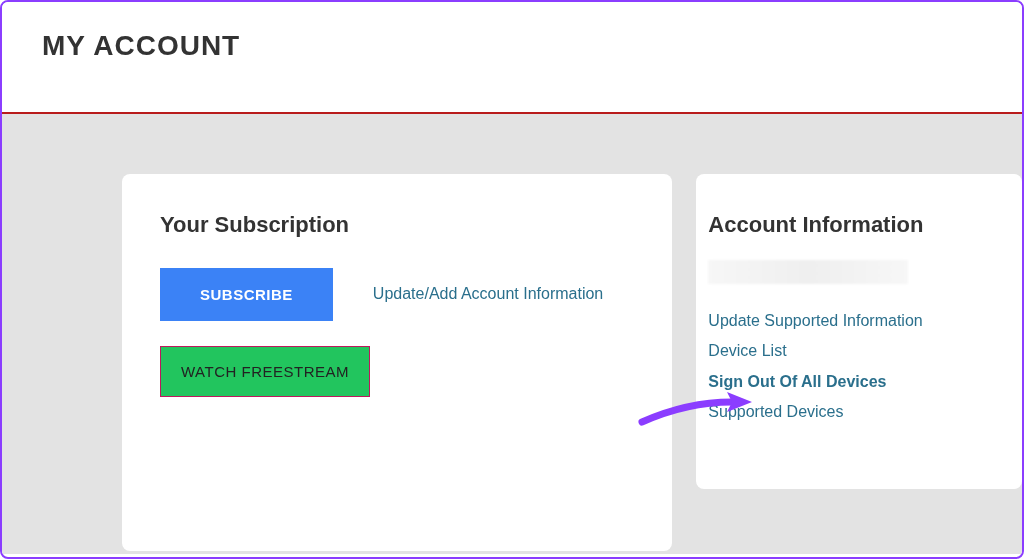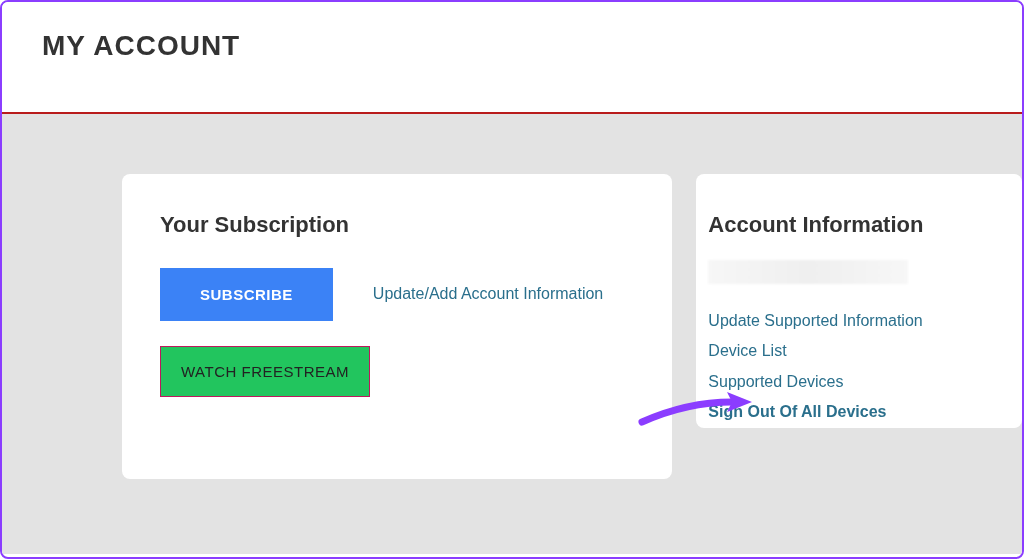--- a/index.html
+++ b/index.html
@@ -37,25 +37,25 @@
       height: 440px;
       padding-left: 120px;
     }
     .card {
       background: #fff;
       border-radius: 8px;
       padding: 38px 38px 50px 38px;
     }
     .subscription-card {
       width: 575px;
-      height: 305px;
+      height: 377px;
     }
     .account-card {
       width: 340px;
-      height: 254px;
+      height: 315px;
       padding-left: 12px;
     }
     .card-title {
       font-size: 22px;
       font-weight: 700;
       color: #333;
       margin-bottom: 30px;
     }
     .sub-row {
       display: flex;
@@ -125,22 +125,22 @@
       <a class="link">Update/Add Account Information</a>
     </div>
     <button class="freestream-btn">WATCH FREESTREAM</button>
   </div>
 
   <div class="card account-card">
     <h2 class="card-title">Account Information</h2>
     <div class="email-blur"></div>
     <a class="link">Update Supported Information</a>
     <a class="link">Device List</a>
+    <a class="link link-bold">Sign Out Of All Devices</a>
     <a class="link">Supported Devices</a>
-    <a class="link link-bold">Sign Out Of All Devices</a>
   </div>
 </div>
 
 <svg class="arrow-annotation" width="120" height="50" viewBox="0 0 120 50">
   <defs>
     <linearGradient id="arrowGrad" x1="0%" y1="0%" x2="100%" y2="0%">
       <stop offset="0%" stop-color="#8b3dff"></stop>
       <stop offset="100%" stop-color="#8b3dff"></stop>
     </linearGradient>
   </defs>

